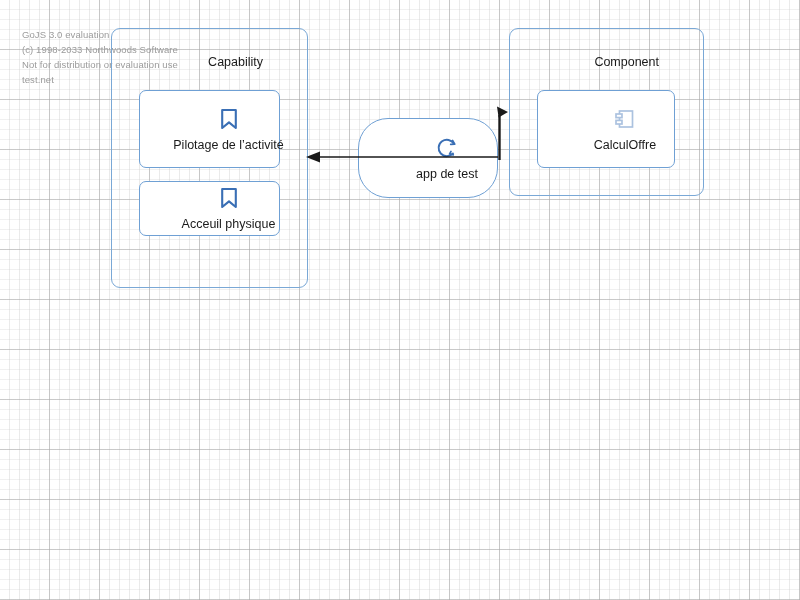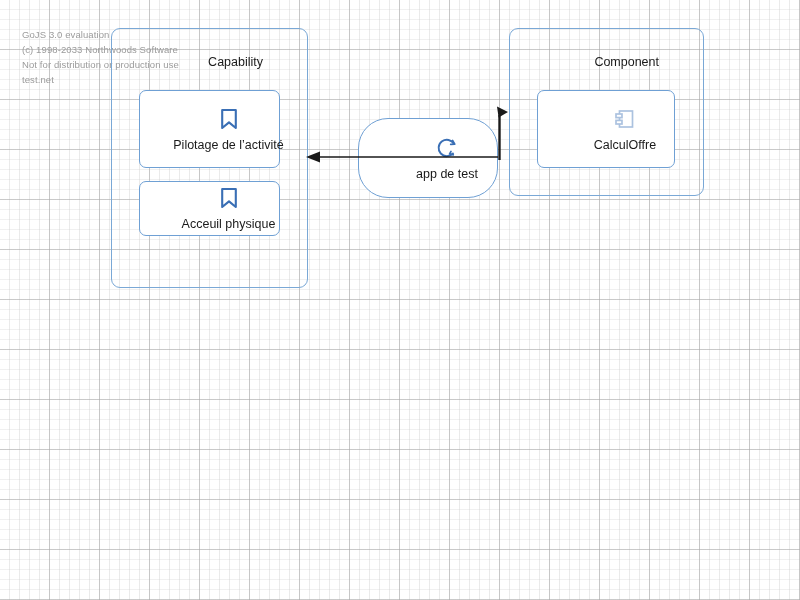--- a/index.html
+++ b/index.html
@@ -103,21 +103,21 @@
   }
 </style>
 </head>
 <body>
 
 <div id="canvas">
 
   <div class="watermark">
     <div>GoJS 3.0 evaluation</div>
     <div>(c) 1998-2033 Northwoods Software</div>
-    <div>Not for distribution or production use</div>
+    <div>Not for distribution or evaluation use</div>
     <div>test.net</div>
   </div>
 
   <div class="group" style="left:111px; top:28px; width:197px; height:260px;">
     <div class="group-title">Capability</div>
   </div>
 
   <div class="node" style="left:139px; top:90px; width:141px; height:78px;">
     <span class="node-icon">
       <svg width="24" height="24" viewBox="0 0 24 24" aria-hidden="true">

